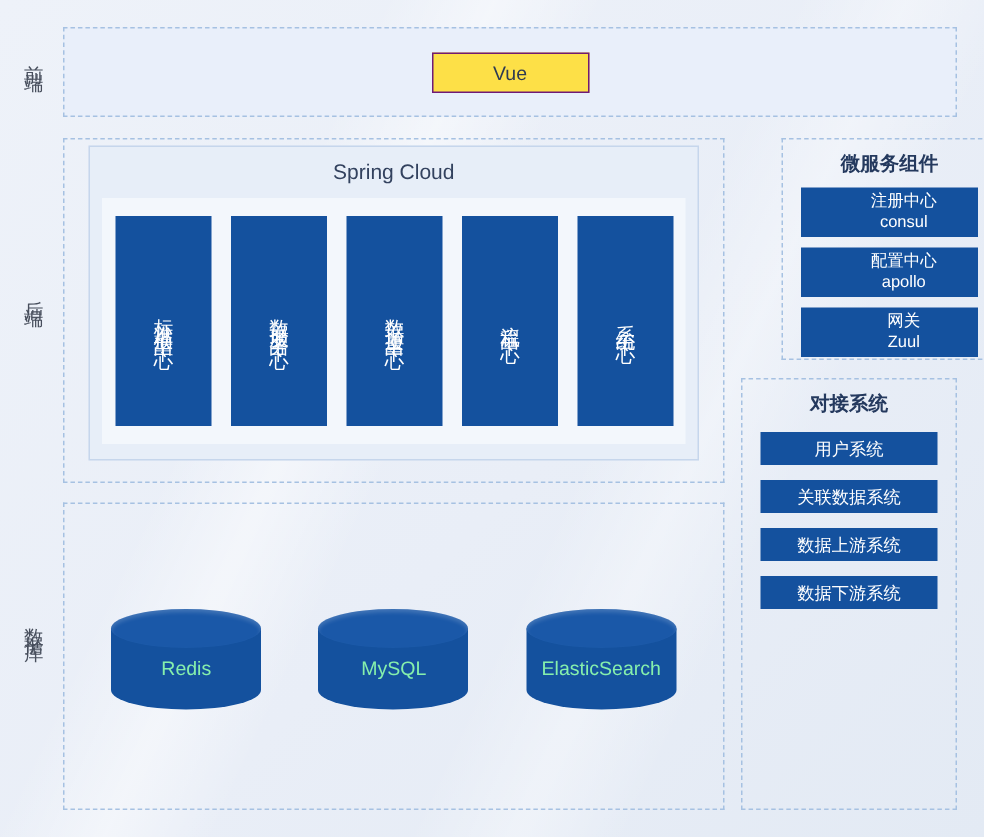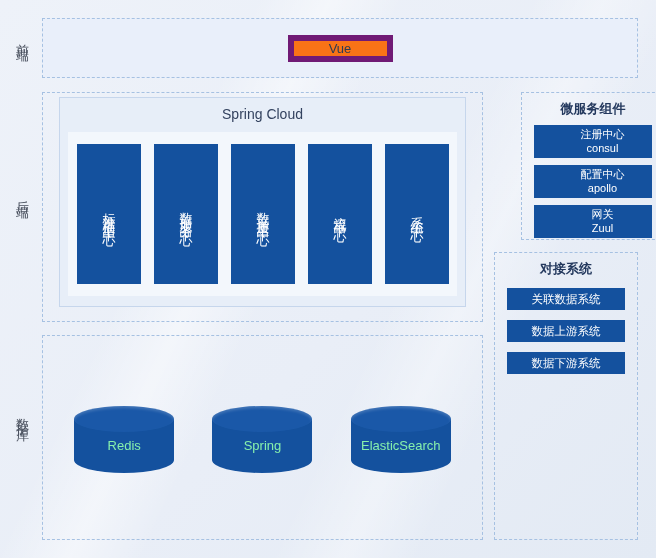--- a/index.html
+++ b/index.html
@@ -42,22 +42,22 @@
   }
 
   
   .frontend-box {
     left: 42px; top: 18px; width: 596px; height: 60px;
     background: #e9effa;
     display: flex; align-items: center; justify-content: center;
   }
   .vue-node {
     width: 105px; height: 27px;
-    background: #f97316;
-    border: 6px solid #701a75;
+    background: #fde047;
+    border: 1px solid #701a75;
     display: flex; align-items: center; justify-content: center;
     font-size: 13px; color: #2f3b52;
   }
 
   
   .backend-box { left: 42px; top: 92px; width: 441px; height: 230px; }
   .spring-panel {
     position: absolute;
     left: 16px; right: 16px; top: 4px; bottom: 14px;
     background: #e7eef8;
@@ -184,30 +184,31 @@
       <span>apollo</span>
     </div>
     <div class="micro-item">
       <span>网关</span>
       <span>Zuul</span>
     </div>
   </div>
 
   <div class="dashed-box integration-box">
     <div class="col-title">对接系统</div>
+    <div class="integration-item">用户系统</div>
     <div class="integration-item">关联数据系统</div>
     <div class="integration-item">数据上游系统</div>
     <div class="integration-item">数据下游系统</div>
   </div>
 
   <div class="dashed-box db-box">
     <div class="cylinder">
       <span class="cyl-label">Redis</span>
     </div>
     <div class="cylinder">
-      <span class="cyl-label">Spring</span>
+      <span class="cyl-label">MySQL</span>
     </div>
     <div class="cylinder">
       <span class="cyl-label">ElasticSearch</span>
     </div>
   </div>
 
 </div>
 
 </body></html>

